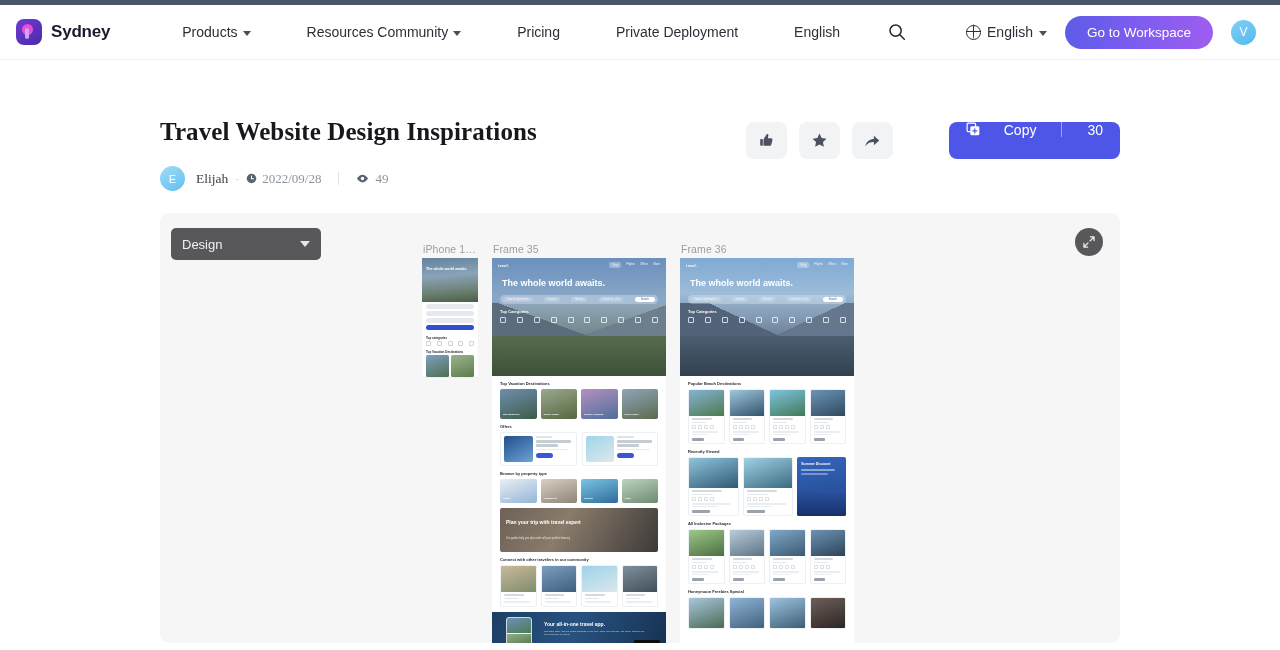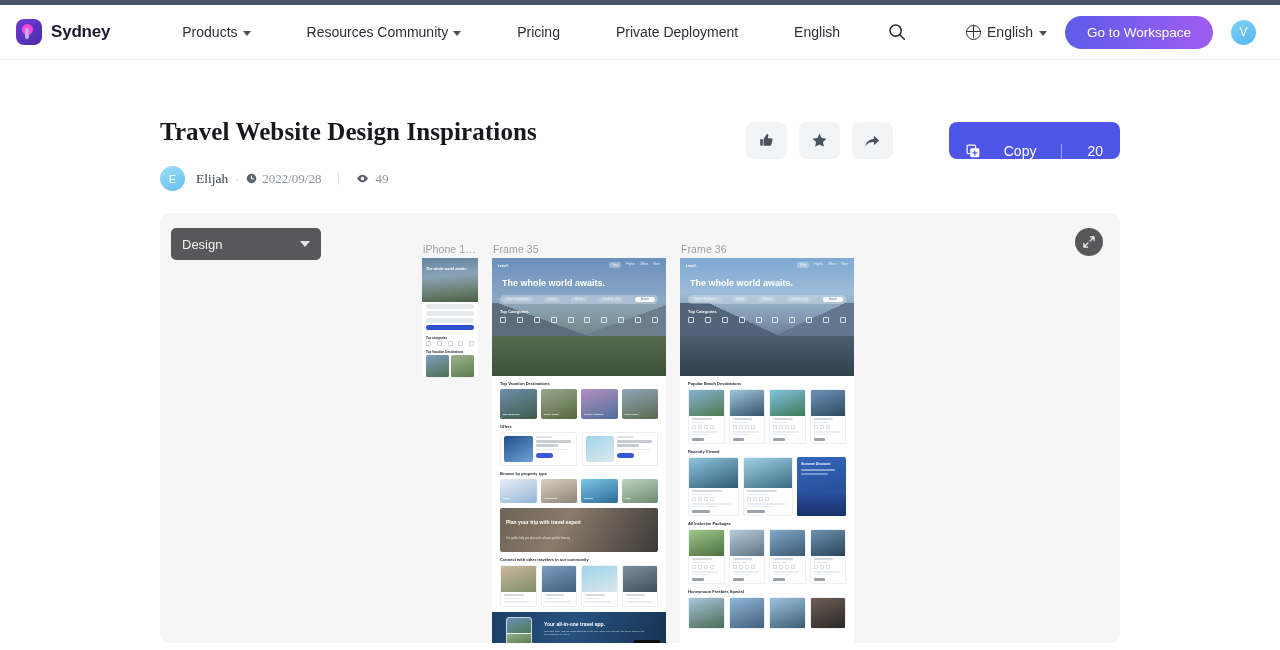--- a/index.html
+++ b/index.html
@@ -92,21 +92,21 @@
   .head-left { flex:1; }
 
   .actions { display:flex; align-items:center; gap:12px; margin-top:62px; }
   .icon-btn {
     width:41px;height:37px;border-radius:8px;background:#f2f3f5;
     display:flex;align-items:center;justify-content:center;cursor:pointer;border:none;
   }
   .copy-btn {
     height:37px; padding:0 17px; border-radius:8px;
     background:#4e56e8; color:#fff; font-size:14px;
-    display:flex;align-items:flex-end;gap:23px;cursor:pointer;border:none;margin-left:44px;
+    display:flex;align-items:flex-start;gap:23px;cursor:pointer;border:none;margin-left:44px;
   }
   .copy-sep { width:1px;height:15px;background:rgba(255,255,255,.45); margin:0 2px; }
 
   .meta {
     display:flex;align-items:center;gap:0;
     margin-top:20px;
   }
   .avatar-meta{
     width:25px;height:25px;border-radius:50%;
     background:linear-gradient(150deg,#9fdcf8,#63bff0);
@@ -404,21 +404,21 @@
         </svg>
       </button>
       <button class="copy-btn">
         <svg width="15" height="15" viewBox="0 0 16 16">
           <rect x="1.2" y="1.2" width="9" height="9" rx="1.3" fill="none" stroke="#fff" stroke-width="1.3"></rect>
           <rect x="4.6" y="4.6" width="9.6" height="9.6" rx="1.5" fill="#fff"></rect>
           <path d="M9.4 7.2v4.4M7.2 9.4h4.4" stroke="#4e56e8" stroke-width="1.2" stroke-linecap="round"></path>
         </svg>
         <span>Copy</span>
         <span class="copy-sep"></span>
-        <span>20</span>
+        <span>30</span>
       </button>
     </div>
   </div>
 
   <div class="canvas">
 
     <div class="design-select">
       <span>Design</span>
       <span class="chev-down"></span>
     </div>

